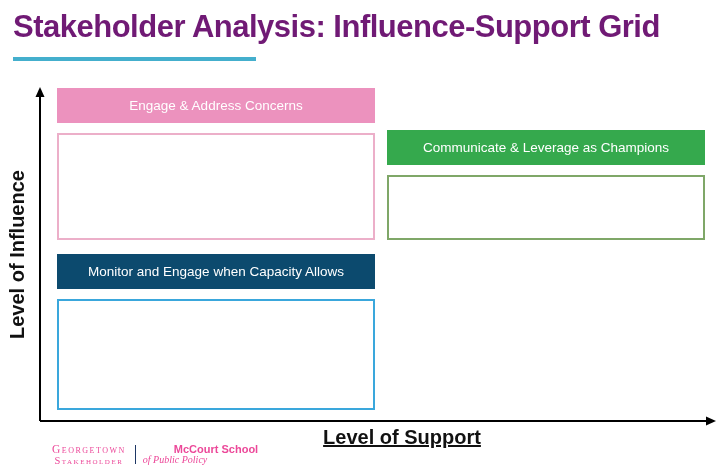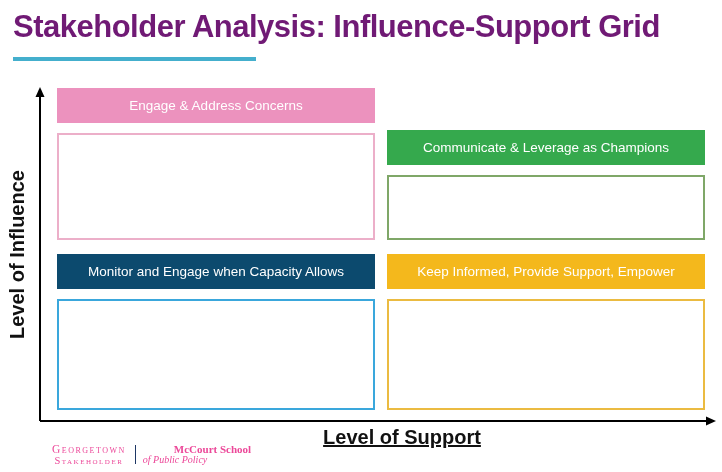--- a/index.html
+++ b/index.html
@@ -44,21 +44,21 @@
     color:#ec4899;
   }
   .gu-wordmark{
     font-family:"Liberation Serif",serif;font-variant:small-caps;
     text-align:center;line-height:1.05;
   }
   .gu-line1{font-size:11.5px;letter-spacing:1.5px;}
   .gu-line2{font-size:10.5px;letter-spacing:1.5px;}
   .logo-divider{width:1px;height:19px;background:#1d3765;margin:0 7px 0 9px;}
   .mccourt{line-height:1.05;}
-  .mccourt-name{font-size:11px;font-weight:bold;font-family:Liberation Serif, serif;padding-left:31px;}
+  .mccourt-name{font-size:11px;font-weight:bold;font-family:Liberation Sans, sans-serif;padding-left:31px;}
   .mccourt-sub{font-size:10px;font-style:italic;font-family:"Liberation Serif",serif;}
 </style>
 </head>
 <body>
 
 <div class="slide">
 
   <h1 class="title" style="color: #701a75;">Stakeholder Analysis: Influence-Support Grid</h1>
   <div class="title-underline" style="background: rgb(68, 175, 205);"></div>
 
@@ -90,26 +90,20 @@
       <div class="q-box" style="border-color: rgb(127, 167, 104);"></div>
     </div>
 
     <div class="quadrant">
       <div class="q-header" style="background: #0c4a6e;">
         <span>Monitor and Engage when Capacity Allows</span>
       </div>
       <div class="q-box" style="border-color: rgb(58, 167, 220);"></div>
     </div>
 
-    <div class="quadrant">
-      <div class="q-header" style="background: rgb(244, 184, 28);">
-        <span>Keep Informed, Provide Support, Empower</span>
-      </div>
-      <div class="q-box" style="border-color: rgb(235, 187, 65);"></div>
-    </div>
 
   </div>
 
   <div class="footer-logo">
     <div class="gu-wordmark">
       <div class="gu-line1">Georgetown</div>
       <div class="gu-line2">Stakeholder</div>
     </div>
     <div class="logo-divider"></div>
     <div class="mccourt">

